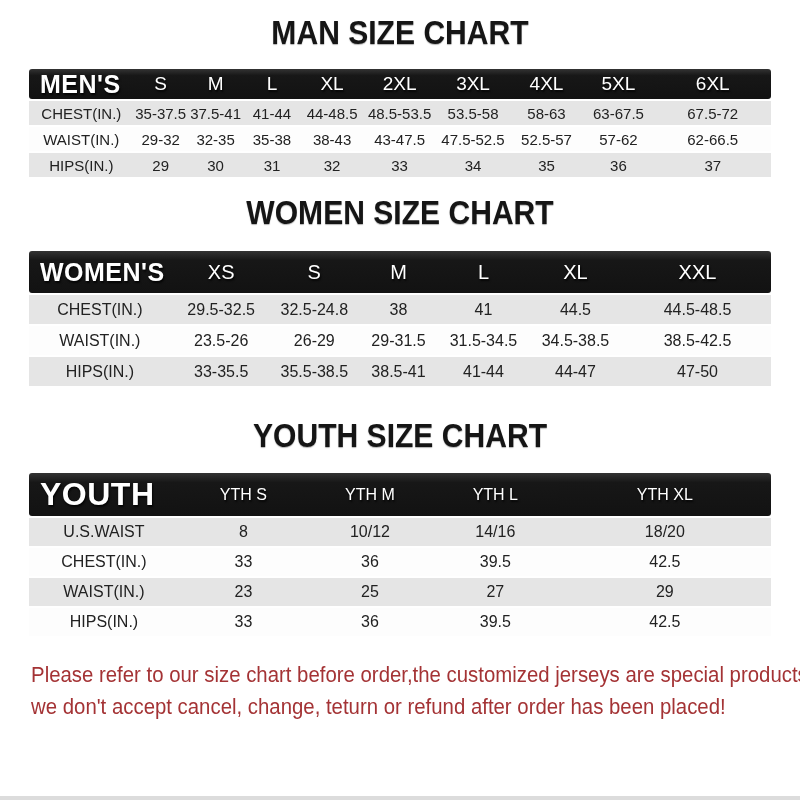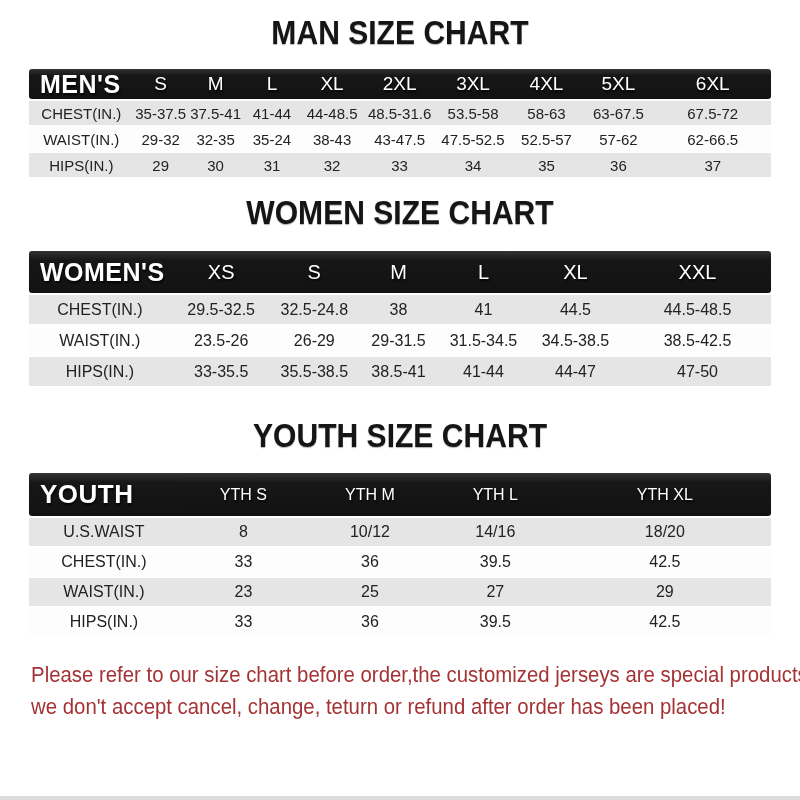--- a/index.html
+++ b/index.html
@@ -71,21 +71,21 @@
   }
   table.size-table tbody tr:nth-child(odd) td{background:var(--row-alt);}
   table.size-table tbody tr:nth-child(even) td{background:var(--row-white);}
   .tbl-men th{height:30px;font-size:19px;}
   .tbl-men th:first-child{font-size:25px;margin-left:34px;}
   .tbl-men td{height:24px;font-size:15px;}
   .tbl-women th{height:42px;font-size:20px;}
   .tbl-women th:first-child{font-size:25px;}
   .tbl-women td{height:29px;font-size:16px;}
   .tbl-youth th{height:43px;font-size:16px;}
-  .tbl-youth th:first-child{font-size:26px;}
+  .tbl-youth th:first-child{font-size:32px;}
   .tbl-youth td{height:28px;font-size:16px;}
   
   .note{
     margin-top:21px;padding-left:32px;
     color:var(--note-red);
     font-size:21px;line-height:31px;
     transform:scale(0.97,1.02);transform-origin:left top;
     white-space:nowrap;
   }
   .bottom-edge{
@@ -128,31 +128,31 @@
           <th>6XL</th>
         </tr>
       </thead>
       <tbody>
         <tr>
           <td>CHEST(IN.)</td>
           <td>35-37.5</td>
           <td>37.5-41</td>
           <td>41-44</td>
           <td>44-48.5</td>
-          <td>48.5-31.6</td>
+          <td>48.5-53.5</td>
           <td>53.5-58</td>
           <td>58-63</td>
           <td>63-67.5</td>
           <td>67.5-72</td>
         </tr>
         <tr>
           <td>WAIST(IN.)</td>
           <td>29-32</td>
           <td>32-35</td>
-          <td>35-24</td>
+          <td>35-38</td>
           <td>38-43</td>
           <td>43-47.5</td>
           <td>47.5-52.5</td>
           <td>52.5-57</td>
           <td>57-62</td>
           <td>62-66.5</td>
         </tr>
         <tr>
           <td>HIPS(IN.)</td>
           <td>29</td>

